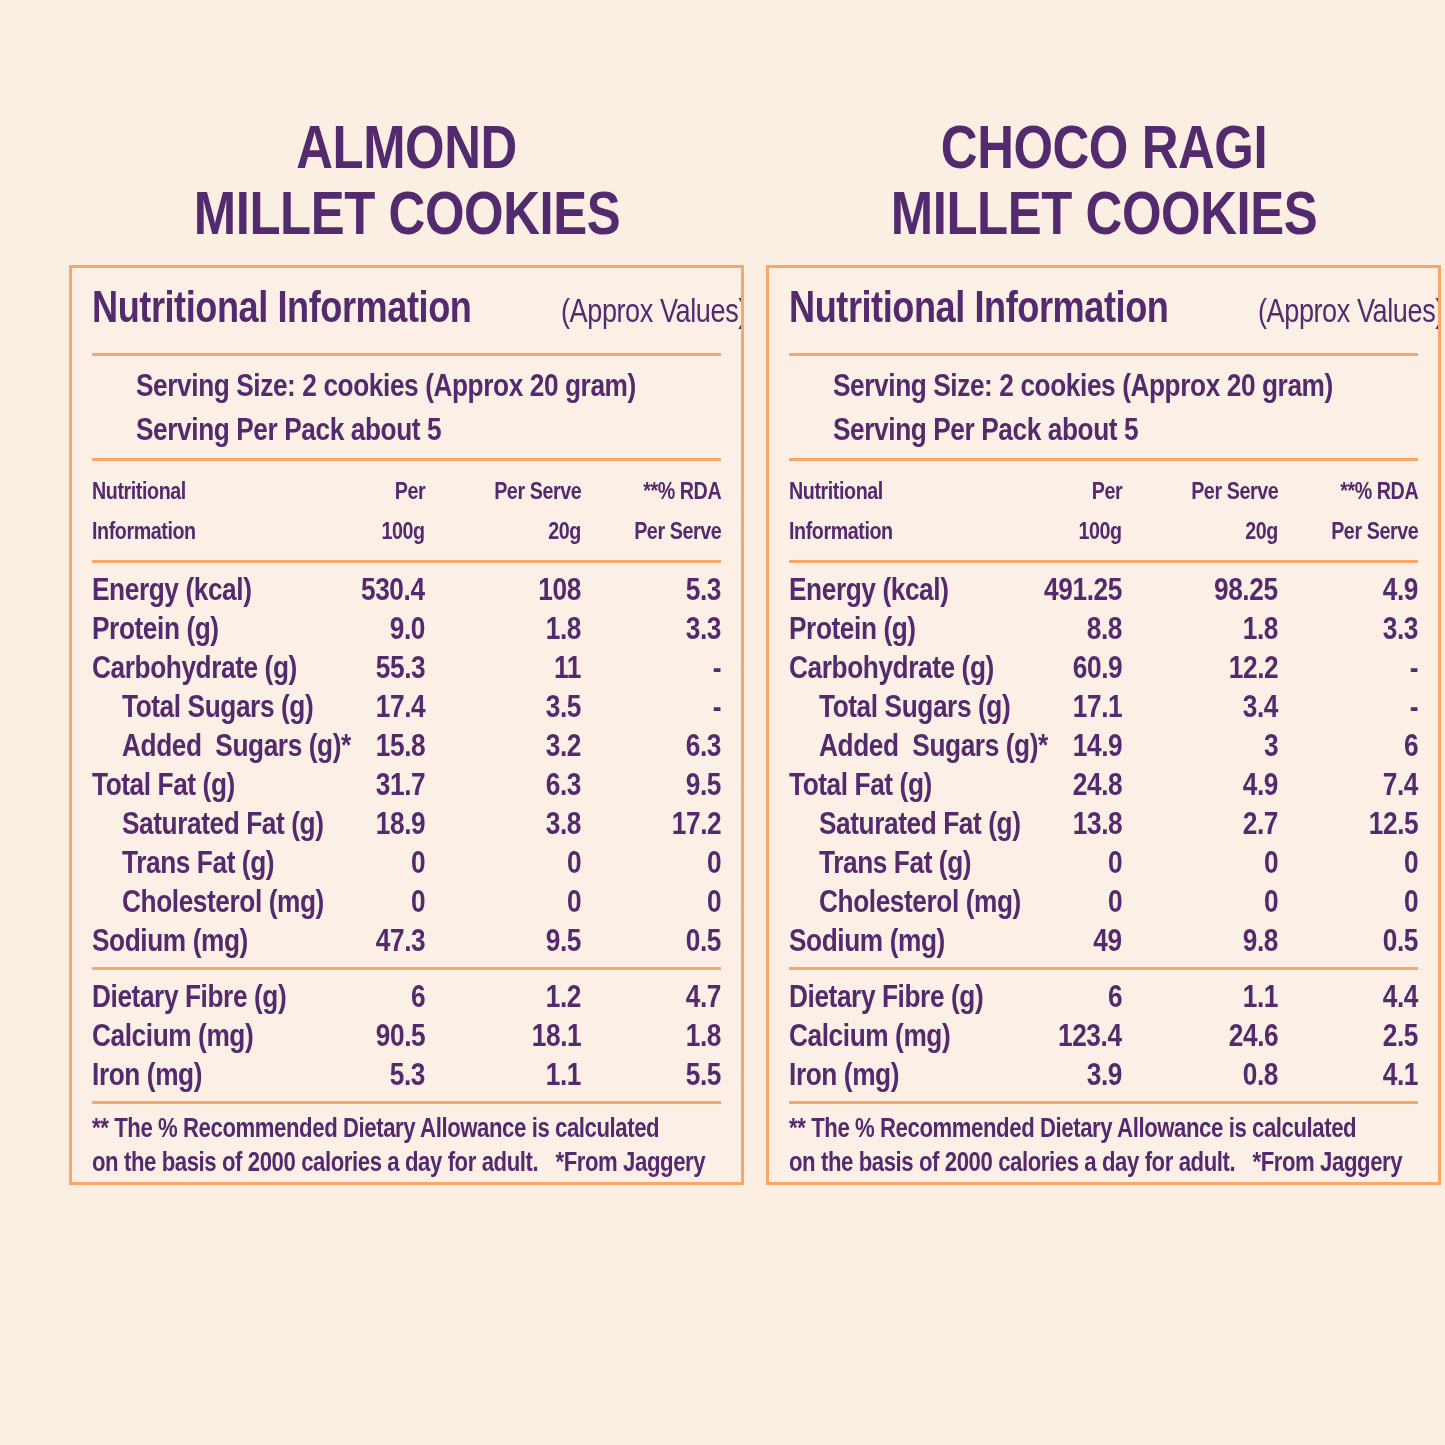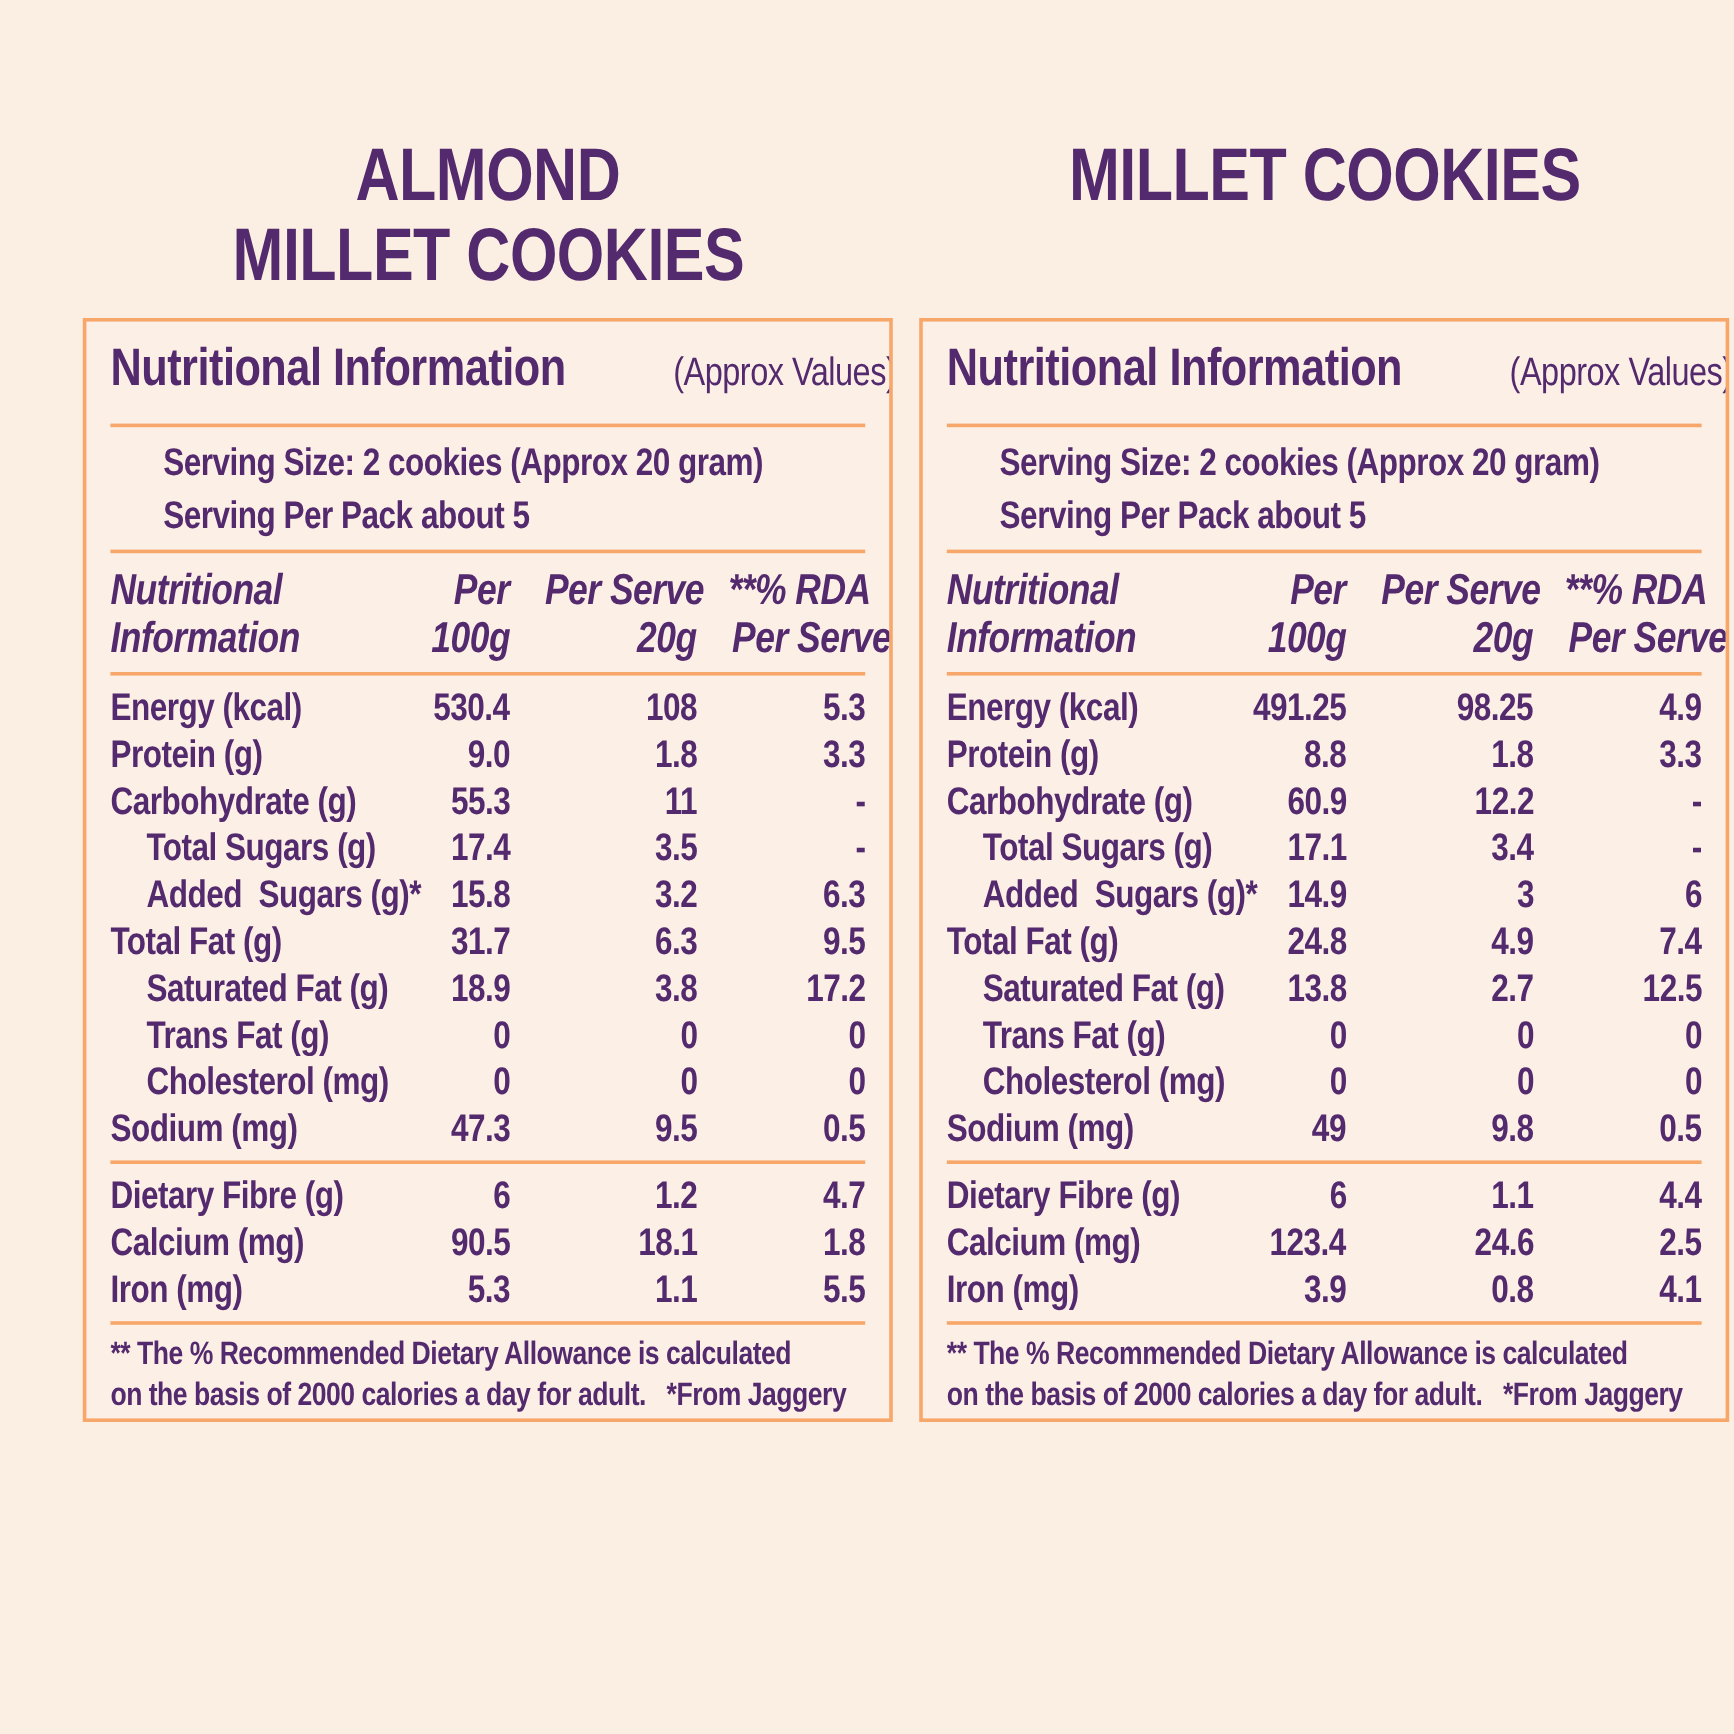--- a/index.html
+++ b/index.html
@@ -30,21 +30,21 @@
   }
   .divider{border-top:3px solid #f8a76b;margin:7px 0;height:0;}
 
   .nhead{line-height:58px;white-space:nowrap;}
   .nhead .big{font-size:44px;}
   .nhead .sub{font-size:33px;font-weight:400;margin-left:2px;}
 
   .serving{line-height:44px;font-size:32px;margin-left:44px;}
   .serving span{display:block;}
 
-  .hdr{display:flex;font-size:36px;white-space:nowrap;padding:3px 0 2px 0;font-style:italic;}
+  .hdr{display:flex;font-size:24px;white-space:nowrap;padding:3px 0 2px 0;}
   .hline{display:block;line-height:40px;}
   .lbl{flex:1 1 auto;text-align:left;min-width:0;}
   .v{text-align:right;flex:0 0 auto;}
   .v1{width:110px;}
   .v2{width:156px;}
   .v3{width:140px;}
 
   .rows{font-size:32px;}
   .row{display:flex;line-height:39px;white-space:nowrap;}
   .row.indent .lbl{padding-left:30px;}
@@ -184,20 +184,21 @@
           </span>
         <span>
             <span class="cx cxl">on the basis of 2000 calories a day for adult.&nbsp;&nbsp; *From Jaggery</span>
           </span>
       </div>
     </div>
   </div>
 
   <div class="col">
     <div class="titles">
+      <span class="tline"><span class="cx cxc">CHOCO RAGI</span></span>
       <span class="tline"><span class="cx cxc">MILLET COOKIES</span></span>
     </div>
     <div class="panel">
       <div class="nhead">
         <span class="cx cxl big">Nutritional Information</span>
         <span class="cx cxl sub">(Approx Values)</span>
       </div>
       <div class="divider"></div>
       <div class="serving">
         <span>

